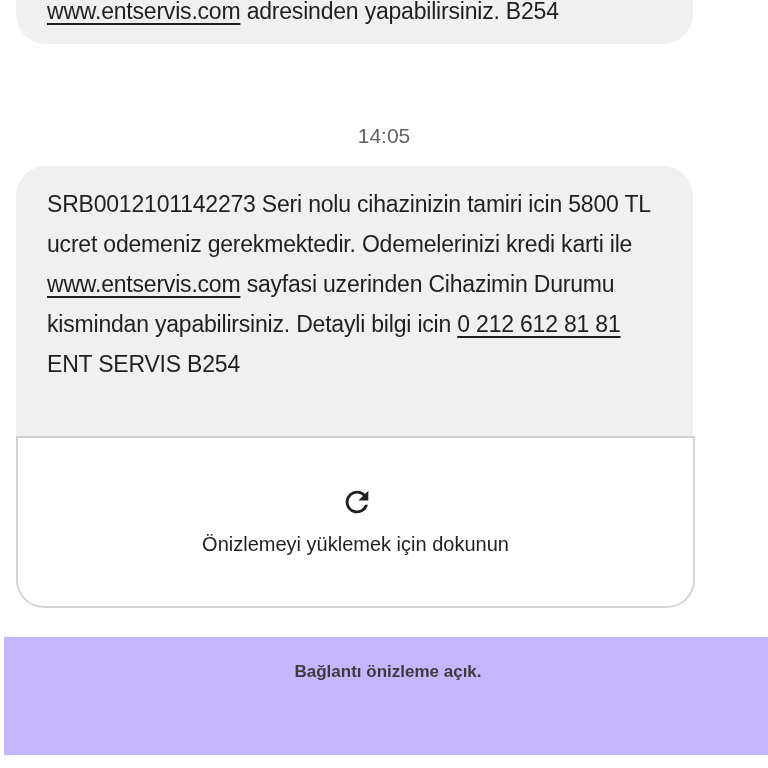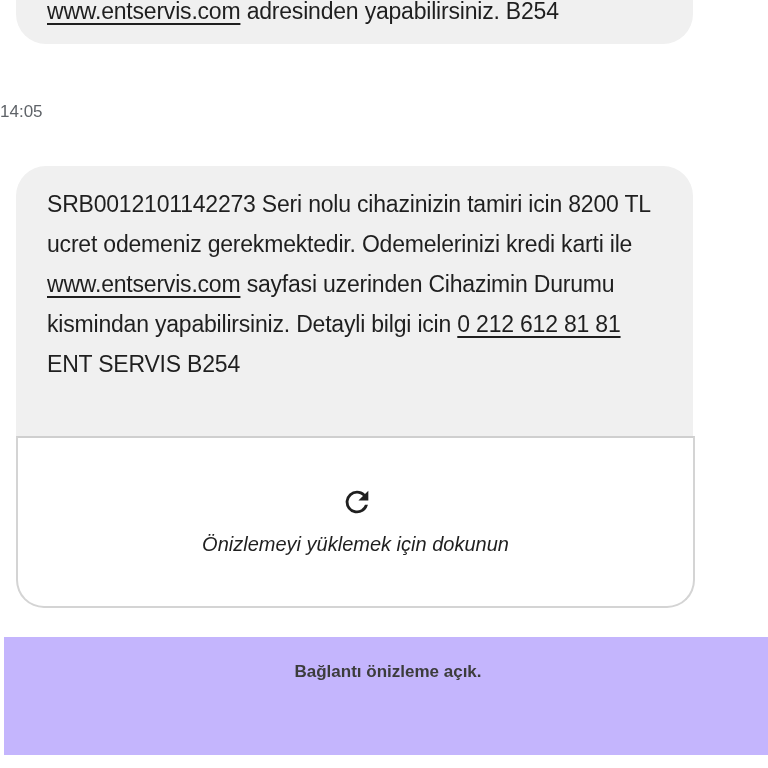--- a/index.html
+++ b/index.html
@@ -2,44 +2,44 @@
 <html><head>
 <meta charset="utf-8">
 <style>
   html, body { margin:0; padding:0; }
   body { width:768px; height:768px; background:#ffffff; position:relative; overflow:hidden;
          font-family:"Liberation Sans", sans-serif; color:#1f1f1f; }
   .bubble-prev { position:absolute; left:16px; top:-40px; width:677px; height:84px;
          background:#f0f0f0; border-radius:0 0 30px 30px; }
   .bubble-prev .line { position:absolute; left:31px; top:38px; font-size:23px; color:#1f1f1f; white-space:nowrap; letter-spacing:-0.2px; }
   .link { text-decoration:underline; text-underline-offset:4px; text-decoration-thickness:2px; color:#1f1f1f; cursor:pointer; }
-  .timestamp { position:absolute; left:0; width:768px; top:102px; text-align:left; font-size:17px; color:#5f6368; }
+  .timestamp { position:absolute; left:0; width:768px; top:124px; text-align:center; font-size:21px; color:#5f6368; }
   .bubble { position:absolute; left:16px; top:166px; width:677px; height:270px;
          background:#f0f0f0; border-radius:30px 30px 0 0; }
   .bubble .msg { position:absolute; left:31px; top:18px; width:620px; font-size:23px; line-height:40px; color:#1f1f1f; letter-spacing:-0.2px; }
   .preview { position:absolute; left:16px; top:436px; width:675px; height:168px; background:#ffffff;
          border:2px solid #d4d4d4; border-top:2px solid #cfcfcf; border-radius:0 0 28px 28px; cursor:pointer; }
   .refresh { position:absolute; left:322px; top:47px; width:34px; height:34px; }
-  .preview-text { position:absolute; left:0; width:675px; top:95px; text-align:center; font-size:20px; color:#1f1f1f;font-style:italic; }
+  .preview-text { position:absolute; left:0; width:675px; top:95px; text-align:center; font-size:20px; color:#1f1f1f; }
   .notice { position:absolute; left:4px; top:637px; width:768px; height:118px; background:#c4b5fd; text-align:center;
          font-size:17px; color:#3c3c3c; line-height:25px;font-weight:bold; }
   .notice .inner { padding-top:22px; }
   .notice a { color:#1a5fb4; text-decoration:underline; text-underline-offset:3px; cursor:pointer; }
 </style>
 </head>
 <body>
 
 <div class="bubble-prev">
   <div class="line"><span class="link">www.entservis.com</span><span> adresinden yapabilirsiniz. B254</span></div>
 </div>
 
 <div class="timestamp">14:05</div>
 
 <div class="bubble">
-  <div class="msg"><span>SRB0012101142273 Seri nolu cihazinizin tamiri icin 8200 TL ucret odemeniz gerekmektedir. Odemelerinizi kredi karti ile </span><span class="link">www.entservis.com</span><span> sayfasi uzerinden Cihazimin Durumu kismindan yapabilirsiniz. Detayli bilgi icin </span><span class="link">0 212 612 81 81</span><span> ENT SERVIS B254</span></div>
+  <div class="msg"><span>SRB0012101142273 Seri nolu cihazinizin tamiri icin 5800 TL ucret odemeniz gerekmektedir. Odemelerinizi kredi karti ile </span><span class="link">www.entservis.com</span><span> sayfasi uzerinden Cihazimin Durumu kismindan yapabilirsiniz. Detayli bilgi icin </span><span class="link">0 212 612 81 81</span><span> ENT SERVIS B254</span></div>
 </div>
 
 <div class="preview">
   <svg class="refresh" viewBox="0 0 24 24">
     <path d="M17.65 6.35A7.95 7.95 0 0 0 12 4a8 8 0 1 0 7.73 10h-2.08A6 6 0 1 1 12 6c1.66 0 3.14.69 4.22 1.78L13 11h7V4l-2.35 2.35z" fill="#1f1f1f"></path>
   </svg>
   <div class="preview-text">Önizlemeyi yüklemek için dokunun</div>
 </div>
 
 <div class="notice">

